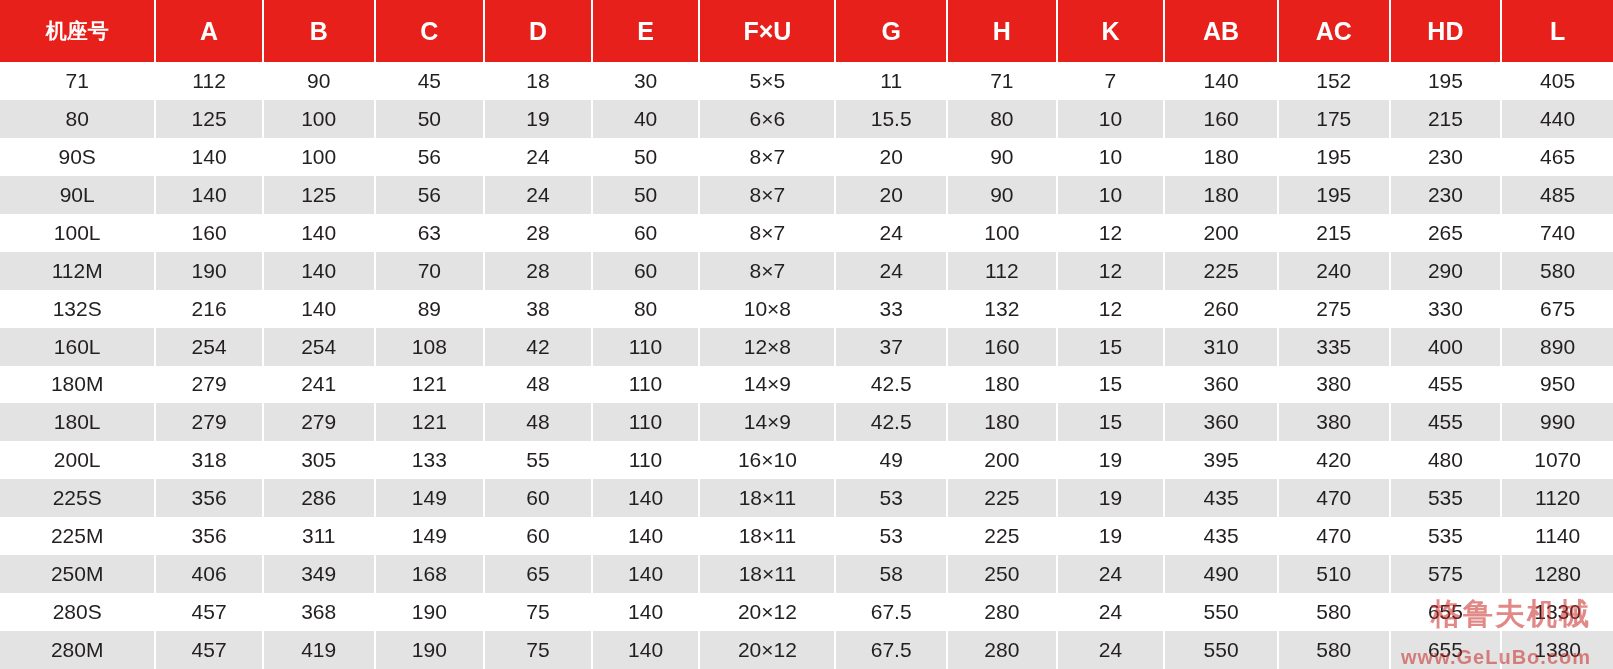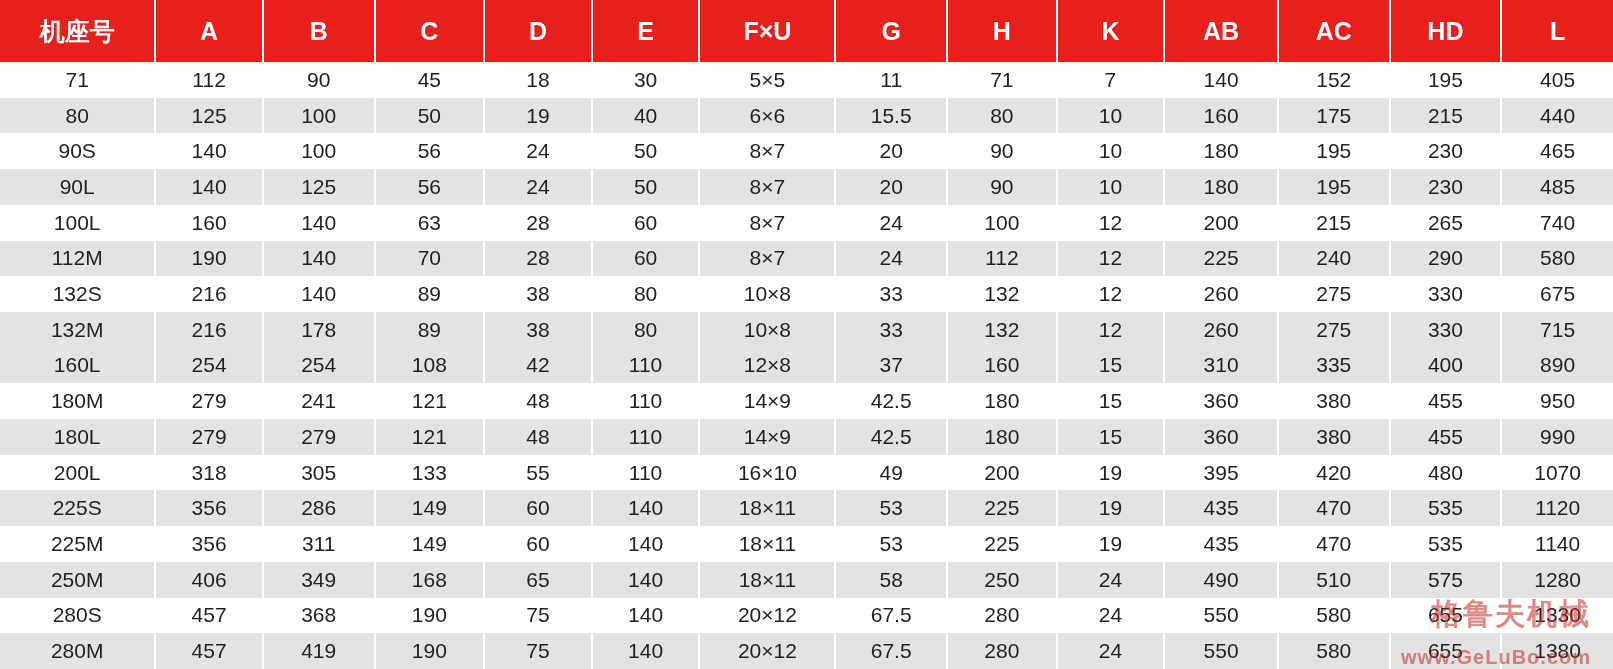--- a/index.html
+++ b/index.html
@@ -33,21 +33,21 @@
   }
   #spec-table thead th {
     background: #e8201c;
     color: #ffffff;
     font-size: 25px;
     font-weight: bold;
     height: 62px;
     border-bottom: none;
   }
   #spec-table thead th.head-cjk {
-    font-size: 25px;
+    font-size: 21px;
     margin-top: 25px;
   }
   #spec-table tbody tr {
     height: 32.5px;
     padding-left: 16px;
   }
   #spec-table tbody tr.row-odd td {
     background: #ffffff;
   }
   #spec-table tbody tr.row-even td {
@@ -205,36 +205,20 @@
         <td>10×8</td>
         <td>33</td>
         <td>132</td>
         <td>12</td>
         <td>260</td>
         <td>275</td>
         <td>330</td>
         <td>675</td>
       </tr>
       <tr class="row-even">
-        <td class="col-name">132M</td>
-        <td>216</td>
-        <td>178</td>
-        <td>89</td>
-        <td>38</td>
-        <td>80</td>
-        <td>10×8</td>
-        <td>33</td>
-        <td>132</td>
-        <td>12</td>
-        <td>260</td>
-        <td>275</td>
-        <td>330</td>
-        <td>715</td>
-      </tr>
-      <tr class="row-even">
         <td class="col-name">160L</td>
         <td>254</td>
         <td>254</td>
         <td>108</td>
         <td>42</td>
         <td>110</td>
         <td>12×8</td>
         <td>37</td>
         <td>160</td>
         <td>15</td>

